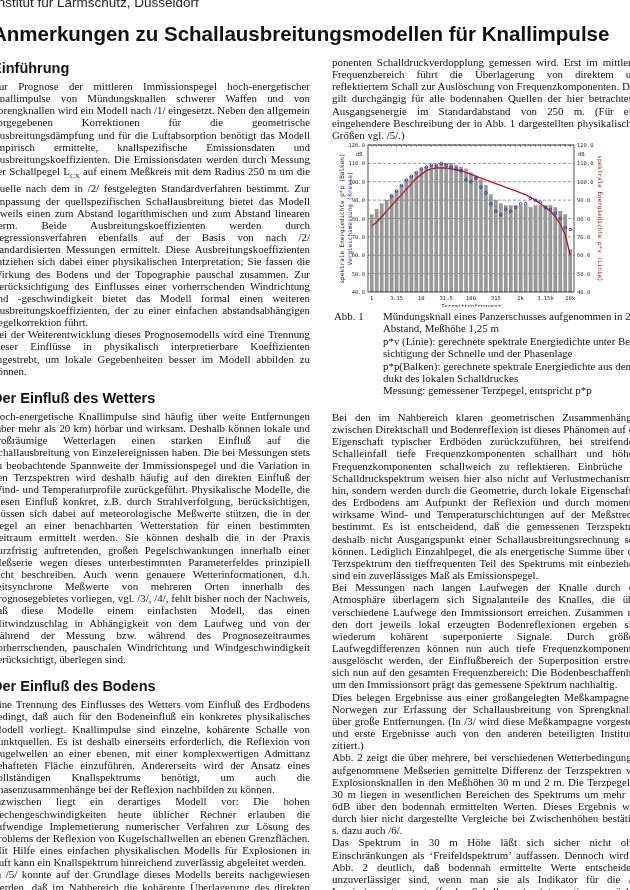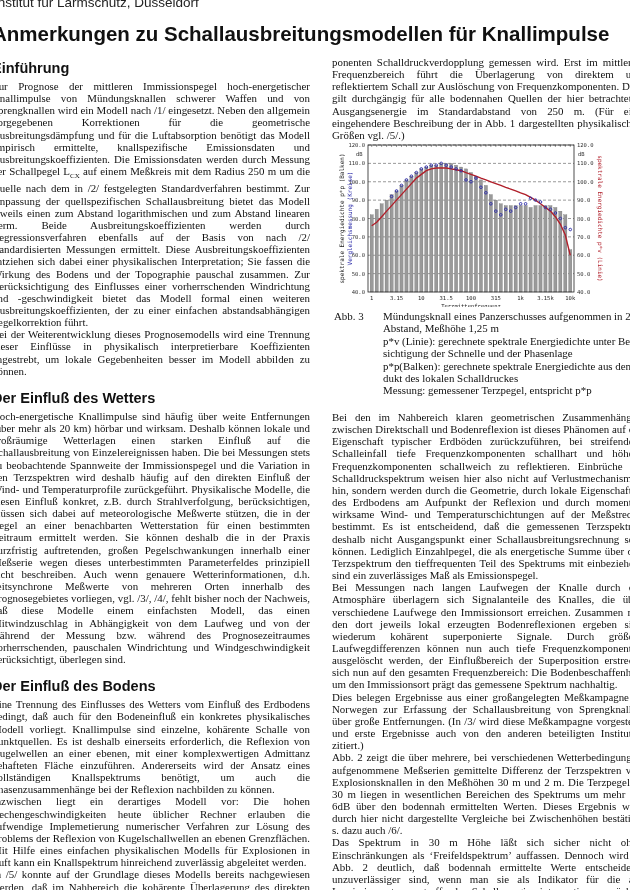--- a/index.html
+++ b/index.html
@@ -222,21 +222,21 @@
     <text id="unitL" font-size="5.5" fill="#333" x="18" y="19.1875">dB</text>
     <text id="unitR" font-size="5.5" fill="#333" x="240" y="19.1875">dB</text>
     <text id="ylabL1" font-size="6" fill="#222" transform="translate(6,81.5) rotate(-90)" text-anchor="middle">spektrale Energiedichte p*p (Balken)</text>
     <text id="ylabL2" font-size="6" fill="#2a2aa8" transform="translate(14,81.5) rotate(-90)" text-anchor="middle">Vergleichsmessung (Kreise)</text>
     <text id="ylabR" font-size="6" fill="#b01f2a" transform="translate(260,81.5) rotate(90)" text-anchor="middle">spektrale Energiedichte p*v (Linie)</text>
     <text id="xlab" font-size="5.5" fill="#222" text-anchor="middle" x="133" y="171">Terzmittenfrequenz</text>
   </svg>
 </div>
 
 <div class="caption">
-  <span class="abb">Abb. 3</span>
+  <span class="abb">Abb. 1</span>
   <div class="body">
     <div>Mündungsknall eines Panzerschusses aufgenommen in 250 m</div>
     <div>Abstand, Meßhöhe 1,25 m</div>
     <div>p*v (Linie): gerechnete spektrale Energiedichte unter Berück-</div>
     <div>sichtigung der Schnelle und der Phasenlage</div>
     <div>p*p(Balken): gerechnete spektrale Energiedichte aus dem Pro-</div>
     <div>dukt des lokalen Schalldruckes</div>
     <div>Messung: gemessener Terzpegel, entspricht p*p</div>
   </div>
 </div>

